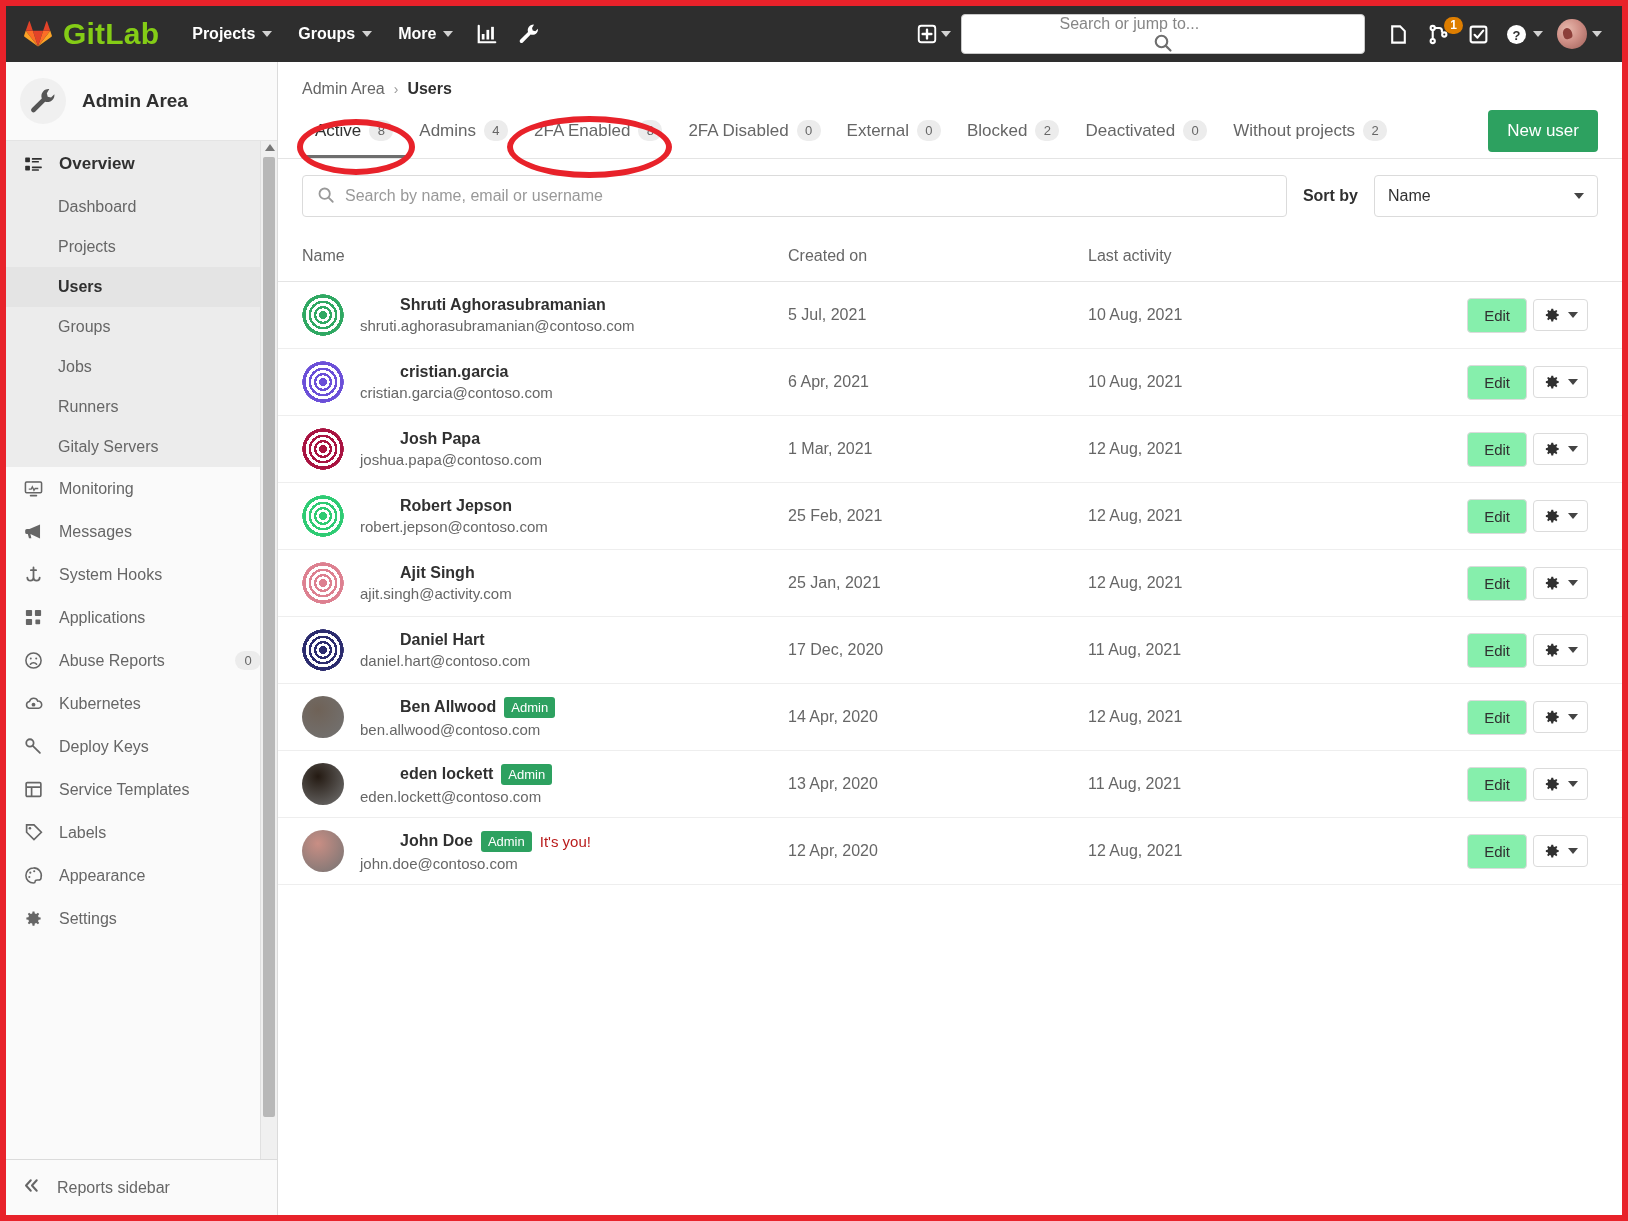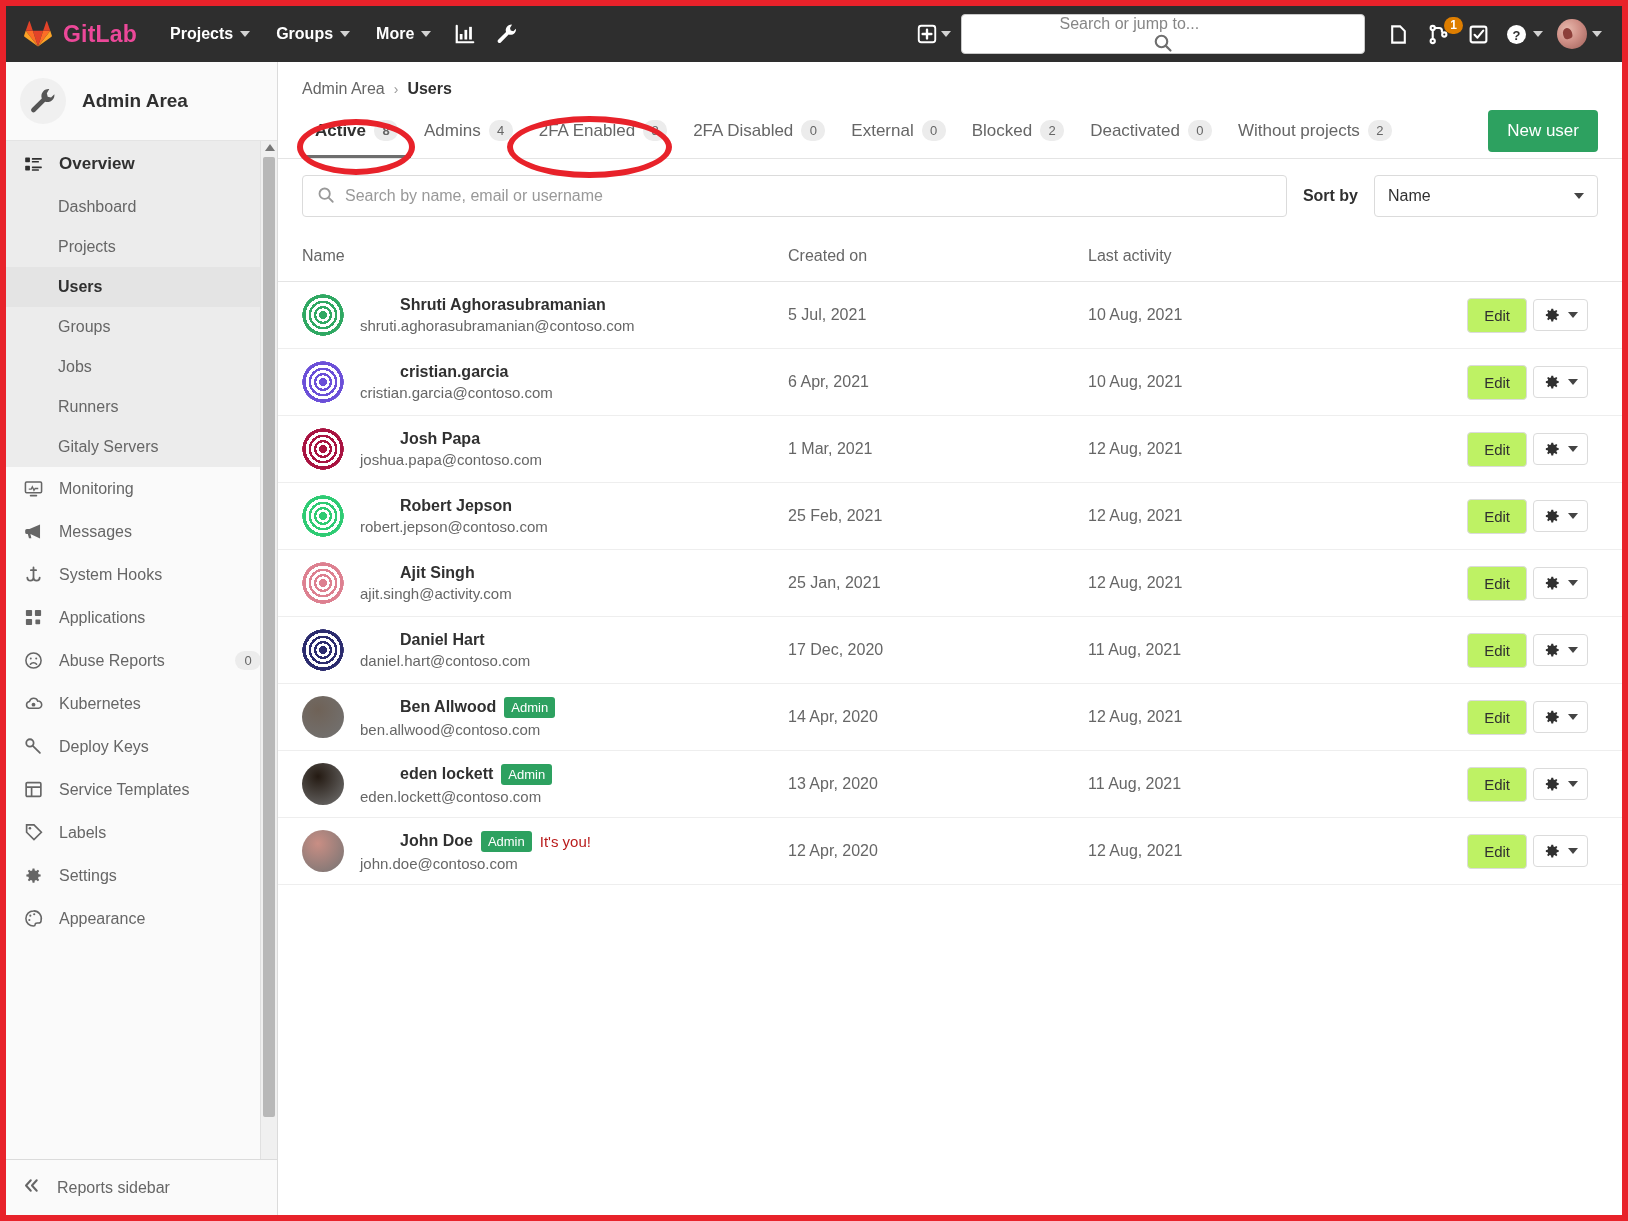--- a/index.html
+++ b/index.html
@@ -23,21 +23,21 @@
   .navbar {
     position: absolute; top: 0; left: 0; right: 0; height: 56px;
     background: #2e2e2e;
     display: flex; align-items: center;
     padding: 0 14px 0 18px;
     z-index: 40;
   }
   .brand { display: flex; align-items: center; gap: 11px; margin-right: 22px; }
   .tanuki { width: 28px; height: 28px; display: block; }
   .brand-text {
-    color: #ec4899; font-size: 23px; font-weight: 600; letter-spacing: .2px;
+    color: #84cc16; font-size: 30px; font-weight: 600; letter-spacing: .2px;
   }
   .nav-links { display: flex; align-items: center; gap: 4px; }
   .nav-link {
     color: #fff; font-size: 16px; font-weight: 600;
     padding: 8px 11px; border-radius: 4px; cursor: pointer;
     display: flex; align-items: center; gap: 7px; white-space: nowrap;
   }
   .caret {
     width: 0; height: 0; border-left: 5px solid transparent;
     border-right: 5px solid transparent; border-top: 6px solid #d2d2d2;
@@ -145,21 +145,21 @@
   .tabsrow {
     display: flex; align-items: flex-end; padding: 0 24px;
     border-bottom: 1px solid #e4e4e4; position: relative;
   }
   .tabs { display: flex; align-items: flex-end; gap: 0; flex: 1; }
   .tab {
     display: flex; align-items: center; gap: 8px;
     padding: 10px 13px 14px 13px; font-size: 17px; color: #666;
     cursor: pointer; border-bottom: 3px solid transparent; white-space: nowrap;
   }
-  .tab.active { color: #303030; font-weight: 700; border-bottom-color: #6e6e6e; }
+  .tab.active { color: #303030; font-weight: 400; border-bottom-color: #6e6e6e; }
   .tab .pill {
     background: #ececec; color: #666; font-size: 13px; border-radius: 10px;
     padding: 2px 8px; min-width: 24px; text-align: center; line-height: 17px;
   }
   .btn-new {
     background: #2da160; color: #fff; border: 0; border-radius: 4px;
     padding: 11px 19px; font-size: 17px; cursor: pointer; margin-bottom: 6px;
     font-family: "Liberation Sans", sans-serif; white-space: nowrap;
   }
 
@@ -202,21 +202,21 @@
   .uname-line { display: flex; align-items: center; gap: 8px; flex-wrap: wrap; margin-left: 40px; }
   .uname { font-size: 16px; font-weight: 700; color: #303030; }
   .admin-badge {
     background: #2da160; color: #fff; font-size: 13px; font-weight: 400;
     padding: 2px 7px; border-radius: 3px; line-height: 17px;
   }
   .itsyou { color: #b91c1c; font-size: 15px; }
   .uemail { color: #666; font-size: 15px; margin-top: 3px; }
   .actions { display: flex; align-items: center; justify-content: flex-end; gap: 6px; padding-right: 24px; }
   .btn-edit {
-    border: 1px solid #dbdbdb; background: #bef264; border-radius: 4px;
+    border: 1px solid #dbdbdb; background: #86efac; border-radius: 4px;
     padding: 8px 16px; font-size: 15px; color: #303030; cursor: pointer;
     font-family: "Liberation Sans", sans-serif;
   }
   .btn-gear {
     border: 1px solid #dbdbdb; background: #fff; border-radius: 4px;
     padding: 6px 9px; cursor: pointer; display: flex; align-items: center; gap: 7px;
   }
   .chev-dn {
     width: 0; height: 0; border-left: 5px solid transparent;
     border-right: 5px solid transparent; border-top: 6px solid #444;
@@ -458,37 +458,37 @@
           <svg width="19" height="19" viewBox="0 0 16 16" fill="none" stroke="#666" stroke-width="1.4">
             <path d="M8.4 1.6H2.2v6.2l6.2 6.2 6.2-6.2z"></path>
             <circle cx="5" cy="4.4" r="1.1" fill="#666" stroke="none"></circle>
           </svg>
         </span>
         <span>Labels</span>
       </div>
 
       <div class="sb-item">
         <span class="ico">
-          <svg width="19" height="19" viewBox="0 0 16 16" fill="#666">
-            <path d="M8 5.4A2.6 2.6 0 1 0 8 10.6 2.6 2.6 0 0 0 8 5.4zm6 3.4V7.2l-1.7-.3-.5-1.2 1-1.4-1.1-1.1-1.4 1-1.2-.5L8.8 2H7.2l-.3 1.7-1.2.5-1.4-1-1.1 1.1 1 1.4-.5 1.2L2 7.2v1.6l1.7.3.5 1.2-1 1.4 1.1 1.1 1.4-1 1.2.5.3 1.7h1.6l.3-1.7 1.2-.5 1.4 1 1.1-1.1-1-1.4.5-1.2z"></path>
-          </svg>
-        </span>
-        <span>Settings</span>
-      </div>
-
-      <div class="sb-item">
-        <span class="ico">
           <svg width="19" height="19" viewBox="0 0 16 16" fill="none" stroke="#666" stroke-width="1.3">
             <path d="M8 1.6a6.4 6.4 0 0 0 0 12.8c1 0 1.4-.6 1.4-1.3 0-1.1 1-1.3 1.8-1.3h1a2.2 2.2 0 0 0 2.2-2.2A6.4 6.4 0 0 0 8 1.6z"></path>
             <circle cx="5.3" cy="5.6" r=".9" fill="#666" stroke="none"></circle>
             <circle cx="8.6" cy="4.4" r=".9" fill="#666" stroke="none"></circle>
             <circle cx="4.5" cy="9.3" r=".9" fill="#666" stroke="none"></circle>
           </svg>
         </span>
         <span>Appearance</span>
+      </div>
+
+      <div class="sb-item">
+        <span class="ico">
+          <svg width="19" height="19" viewBox="0 0 16 16" fill="#666">
+            <path d="M8 5.4A2.6 2.6 0 1 0 8 10.6 2.6 2.6 0 0 0 8 5.4zm6 3.4V7.2l-1.7-.3-.5-1.2 1-1.4-1.1-1.1-1.4 1-1.2-.5L8.8 2H7.2l-.3 1.7-1.2.5-1.4-1-1.1 1.1 1 1.4-.5 1.2L2 7.2v1.6l1.7.3.5 1.2-1 1.4 1.1 1.1 1.4-1 1.2.5.3 1.7h1.6l.3-1.7 1.2-.5 1.4 1 1.1-1.1-1-1.4.5-1.2z"></path>
+          </svg>
+        </span>
+        <span>Settings</span>
       </div>
 
       <div class="sb-bar">
         <div class="arrow-up"></div>
         <div class="thumb"></div>
       </div>
     </div>
 
     <div class="sb-footer">
       <span class="ico">

